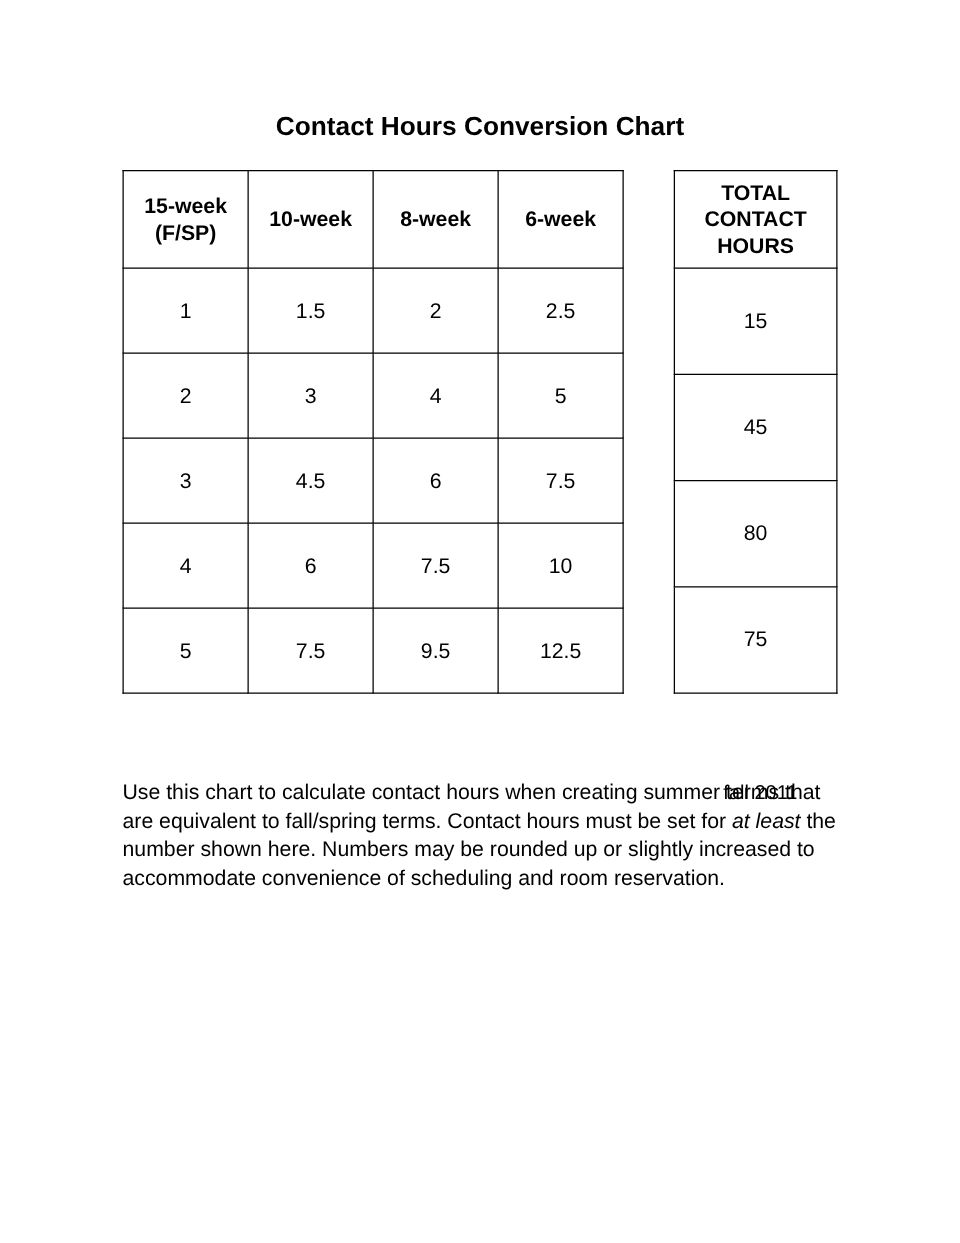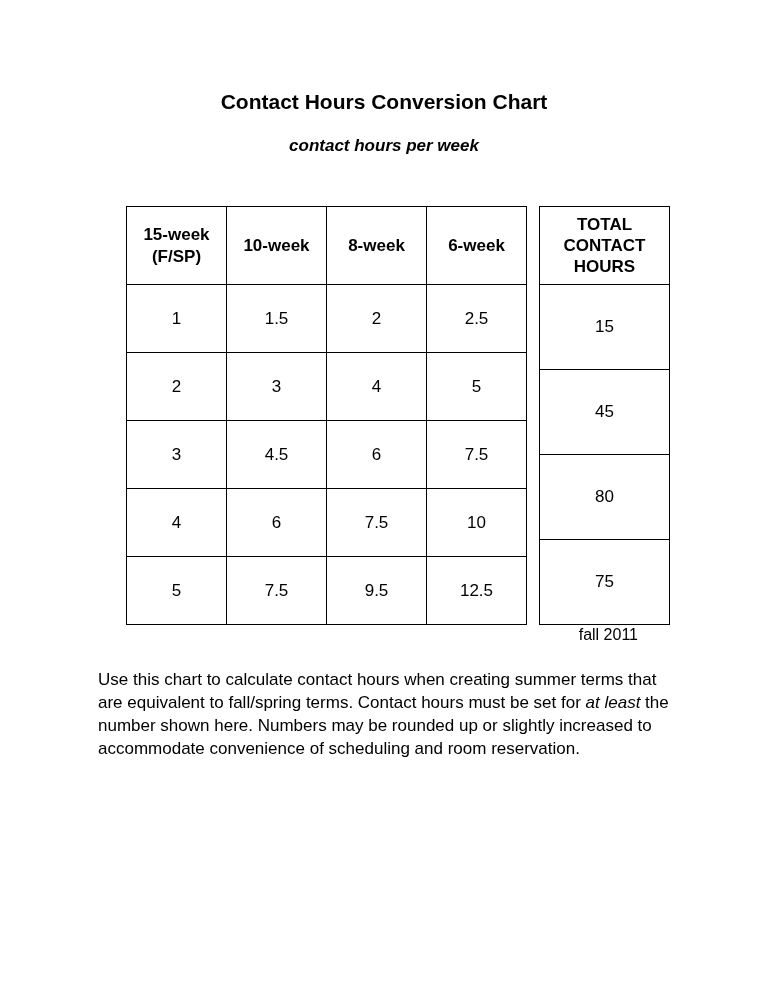--- a/index.html
+++ b/index.html
@@ -26,23 +26,23 @@
   }
   .subtitle {
     text-align: center;
     font-size: 17px;
     font-style: italic;
     font-weight: bold;
     margin: 0 0 50px 0;
   }
   .table-wrap {
     display: flex;
-    justify-content: flex-end;
-    gap: 12px;
-    margin: 0 8px 44px 8px;
+    justify-content: space-between;
+    gap: 38px;
+    margin: 0 8px 68px 8px;
   }
   table {
     border-collapse: collapse;
   }
   th, td {
     border: 1px solid #000;
     text-align: center;
     vertical-align: middle;
     font-size: 17px;
     box-sizing: border-box;
@@ -73,21 +73,20 @@
     right: 130px;
     font-size: 16px;
   }
 </style>
 </head>
 <body>
 
 <div class="page">
 
   <h1 class="title">Contact Hours Conversion Chart</h1>
-  <div class="subtitle">contact hours per week</div>
 
   <div class="table-wrap">
 
     <table class="main-table">
       <thead>
         <tr>
           <th>
             <span>15-week</span><br>
             <span>(F/SP)</span>
           </th>

